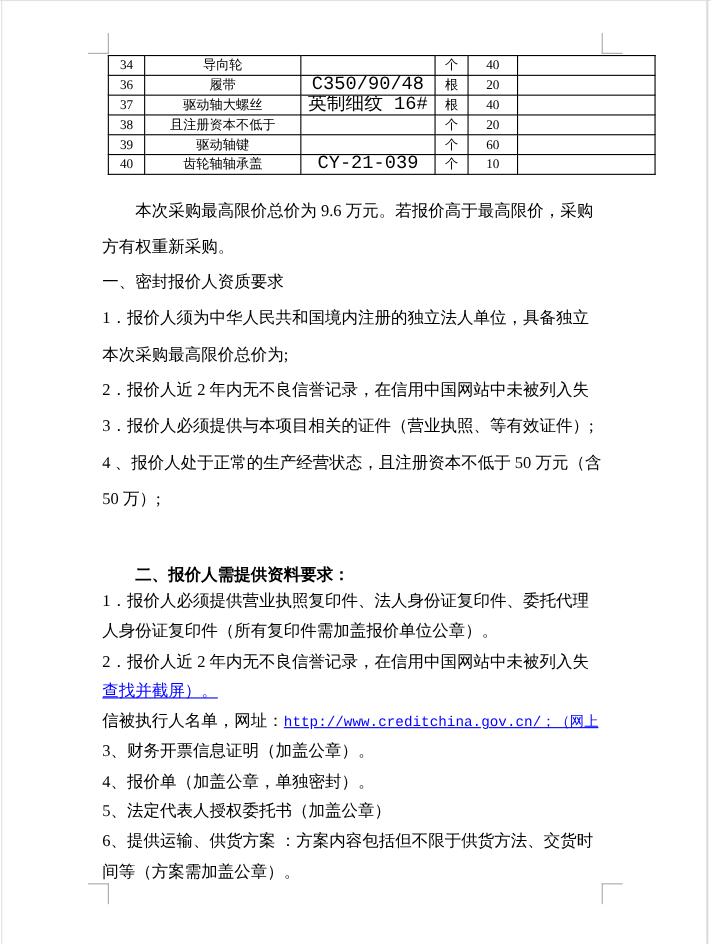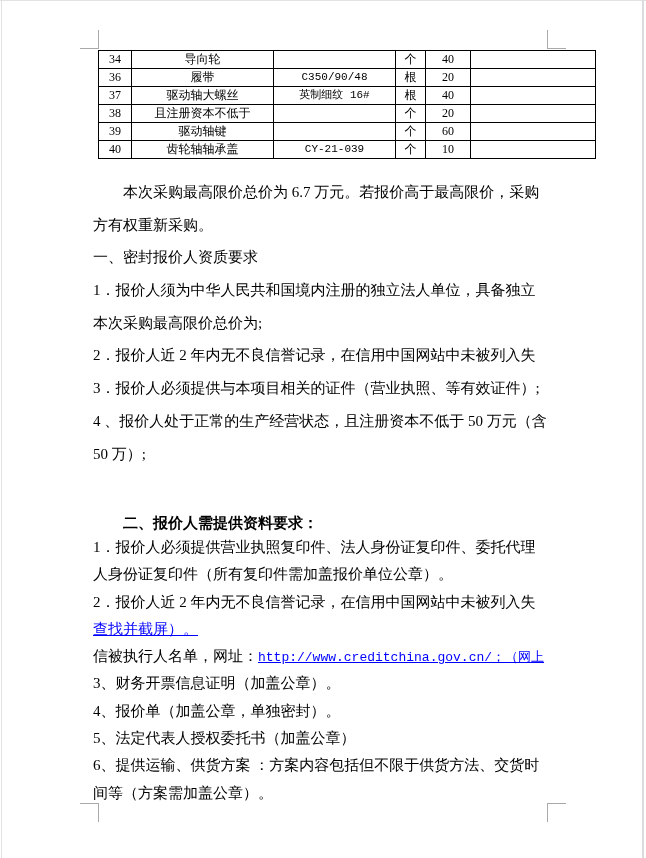--- a/index.html
+++ b/index.html
@@ -25,21 +25,21 @@
   table.items {
     position:absolute; left:98px; top:50px; width:497px;
     border-collapse:collapse; table-layout:fixed;
     font-size:12px;
     border-radius:23px;
   }
   table.items td {
     border:1px solid #000; height:17px; line-height:17px;
     padding:0; text-align:center; overflow:hidden; white-space:nowrap;
   }
-  td.spec { font-family:"Liberation Mono","DejaVu Sans Mono",monospace; font-size:11px; }
+  td.spec { font-family:"Liberation Mono","DejaVu Sans Mono",monospace; font-size:17px; }
 
   
   .textA { position:absolute; left:93px; top:176px; width:475px; }
   .textA .line { height:32.7px; line-height:32.7px; }
   .textB { position:absolute; left:93px; top:512px; width:475px; }
   .textB .line { height:27.3px; line-height:27.3px; }
   .textB .headline { height:22px; line-height:22px; font-weight:bold; }
   .line { font-size:15px; white-space:nowrap; }
   .indent { padding-left:30px; }
   .url {
@@ -115,21 +115,21 @@
       <td>齿轮轴轴承盖</td>
       <td class="spec">CY-21-039</td>
       <td>个</td>
       <td>10</td>
       <td></td>
     </tr>
   </tbody>
 </table>
 
 <div class="textA">
-  <div class="line indent">本次采购最高限价总价为 6.7 万元。若报价高于最高限价，采购</div>
+  <div class="line indent">本次采购最高限价总价为 9.6 万元。若报价高于最高限价，采购</div>
   <div class="line">方有权重新采购。</div>
   <div class="line">一、密封报价人资质要求</div>
   <div class="line">1．报价人须为中华人民共和国境内注册的独立法人单位，具备独立</div>
   <div class="line">本次采购最高限价总价为;</div>
   <div class="line">2．报价人近 2 年内无不良信誉记录，在信用中国网站中未被列入失</div>
   <div class="line">3．报价人必须提供与本项目相关的证件（营业执照、等有效证件）;</div>
   <div class="line">4 、报价人处于正常的生产经营状态，且注册资本不低于 50 万元（含</div>
   <div class="line">50 万）;</div>
 </div>
 

